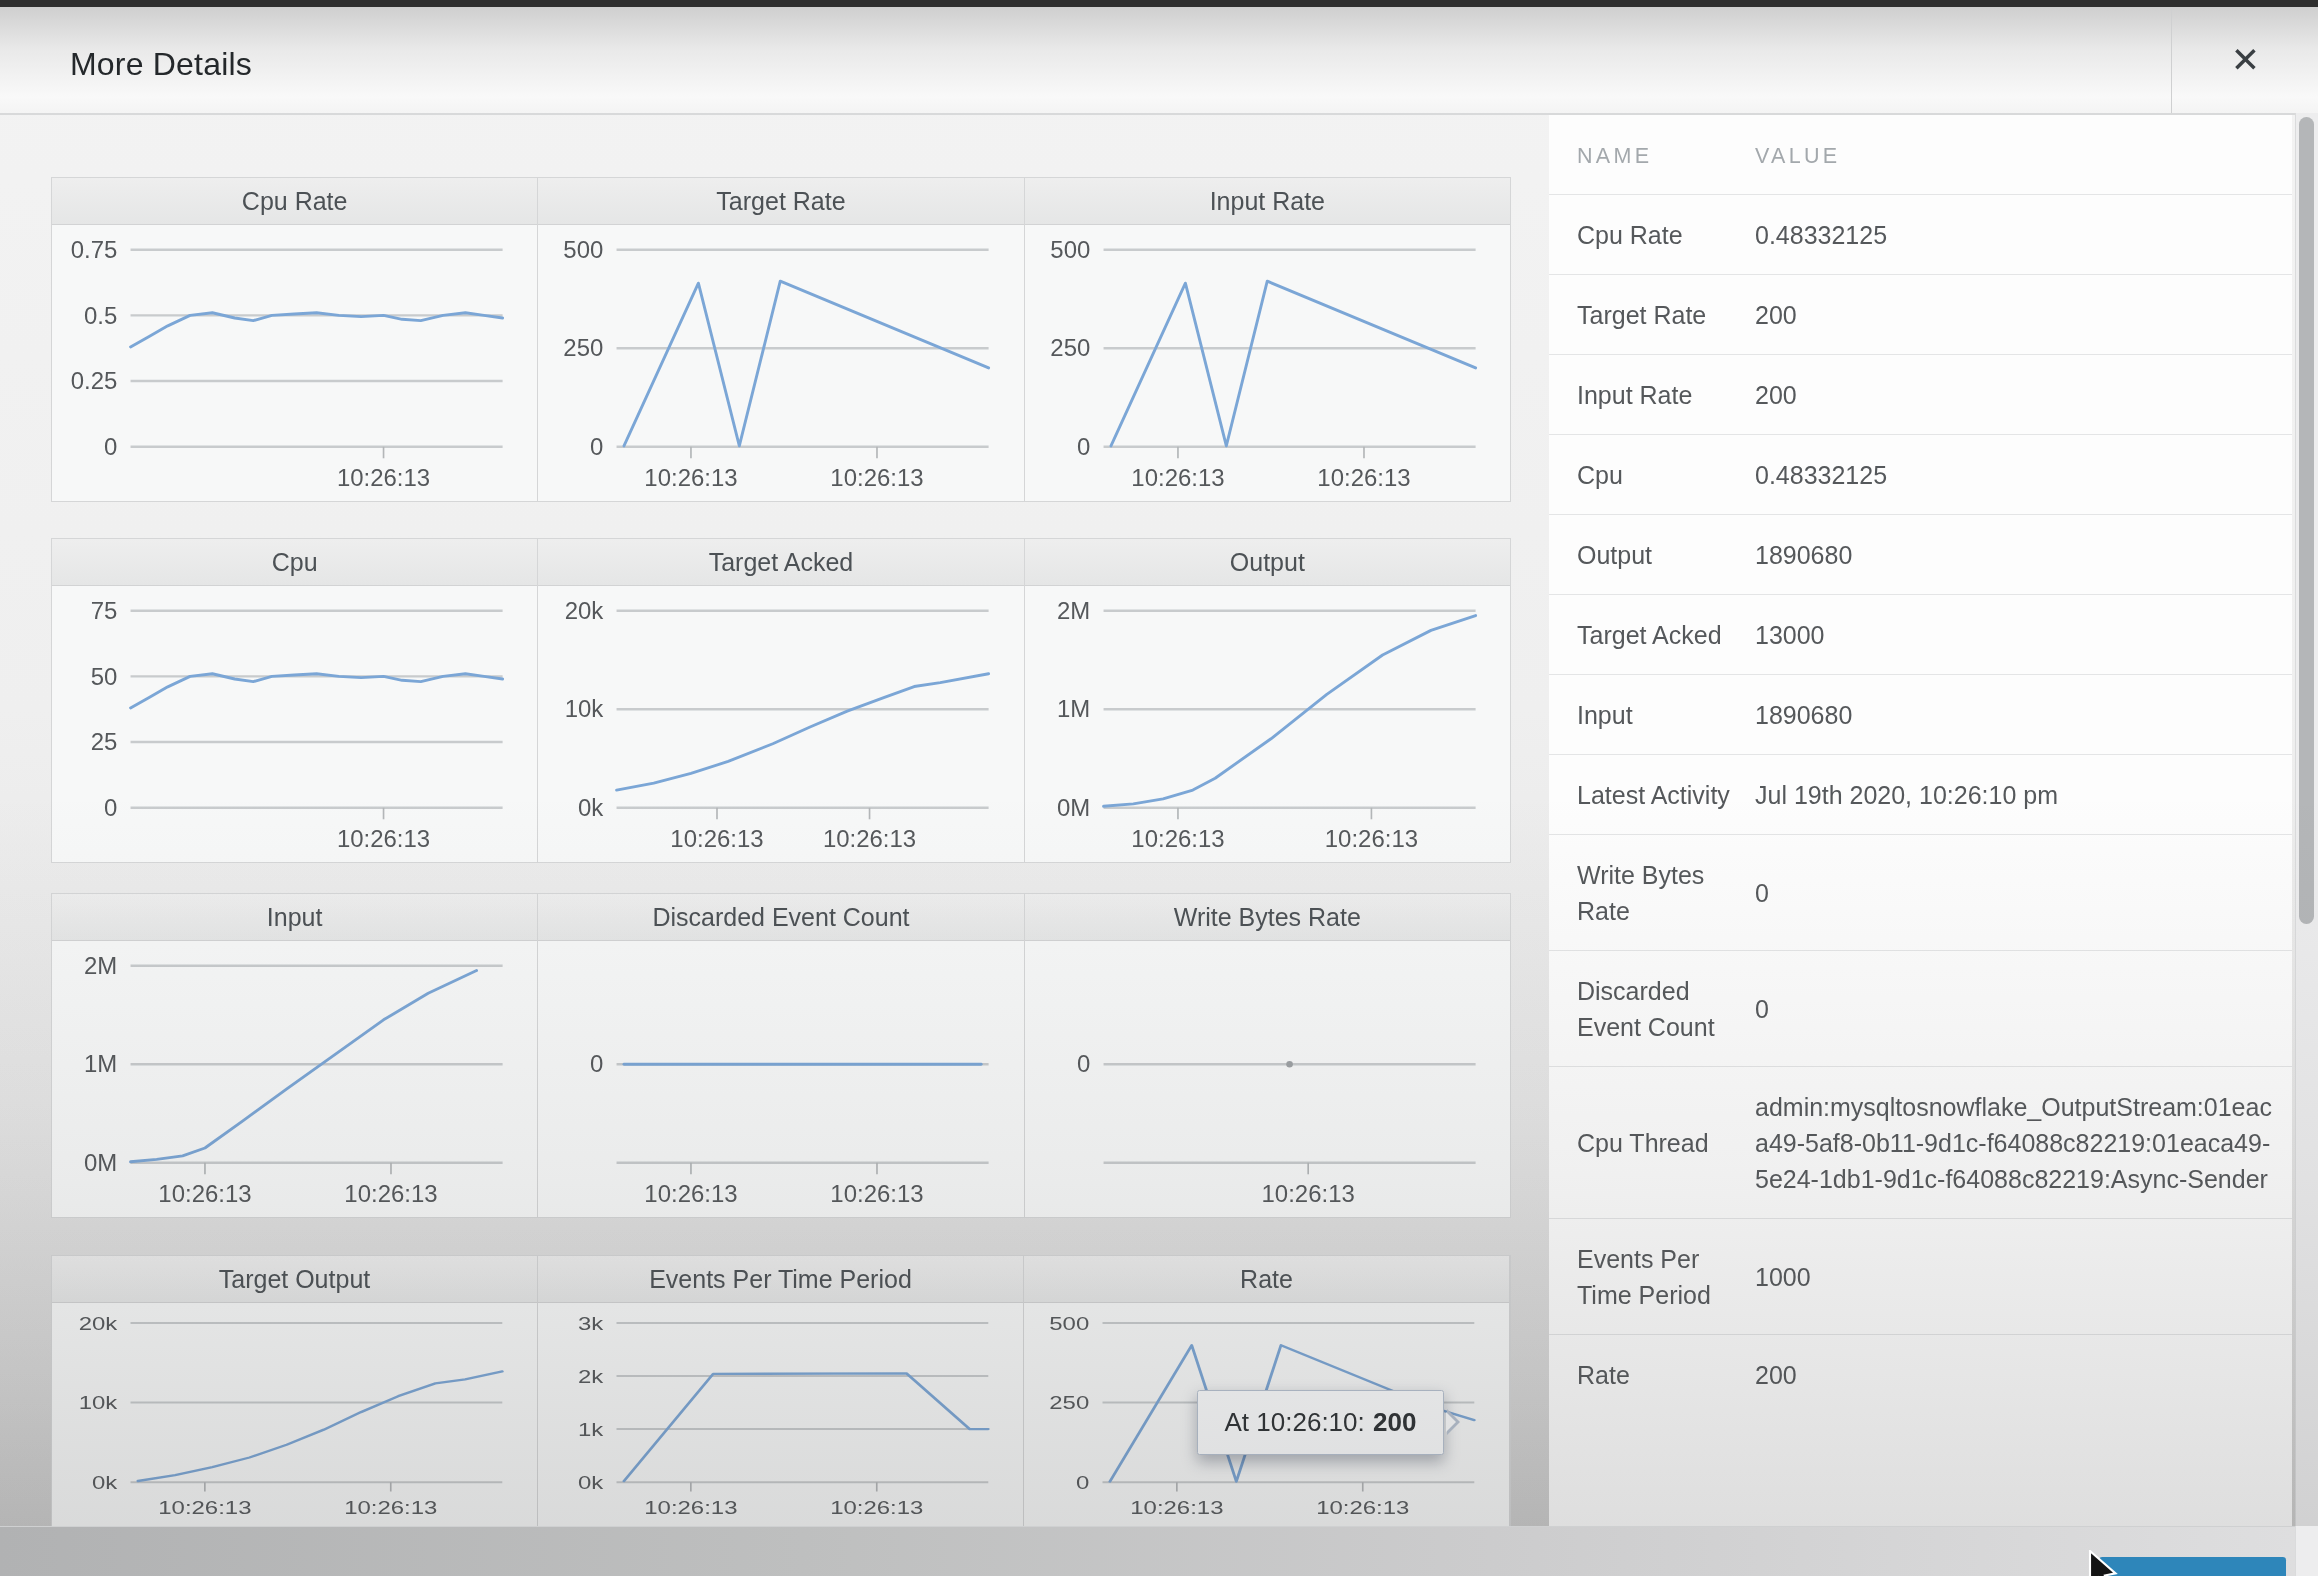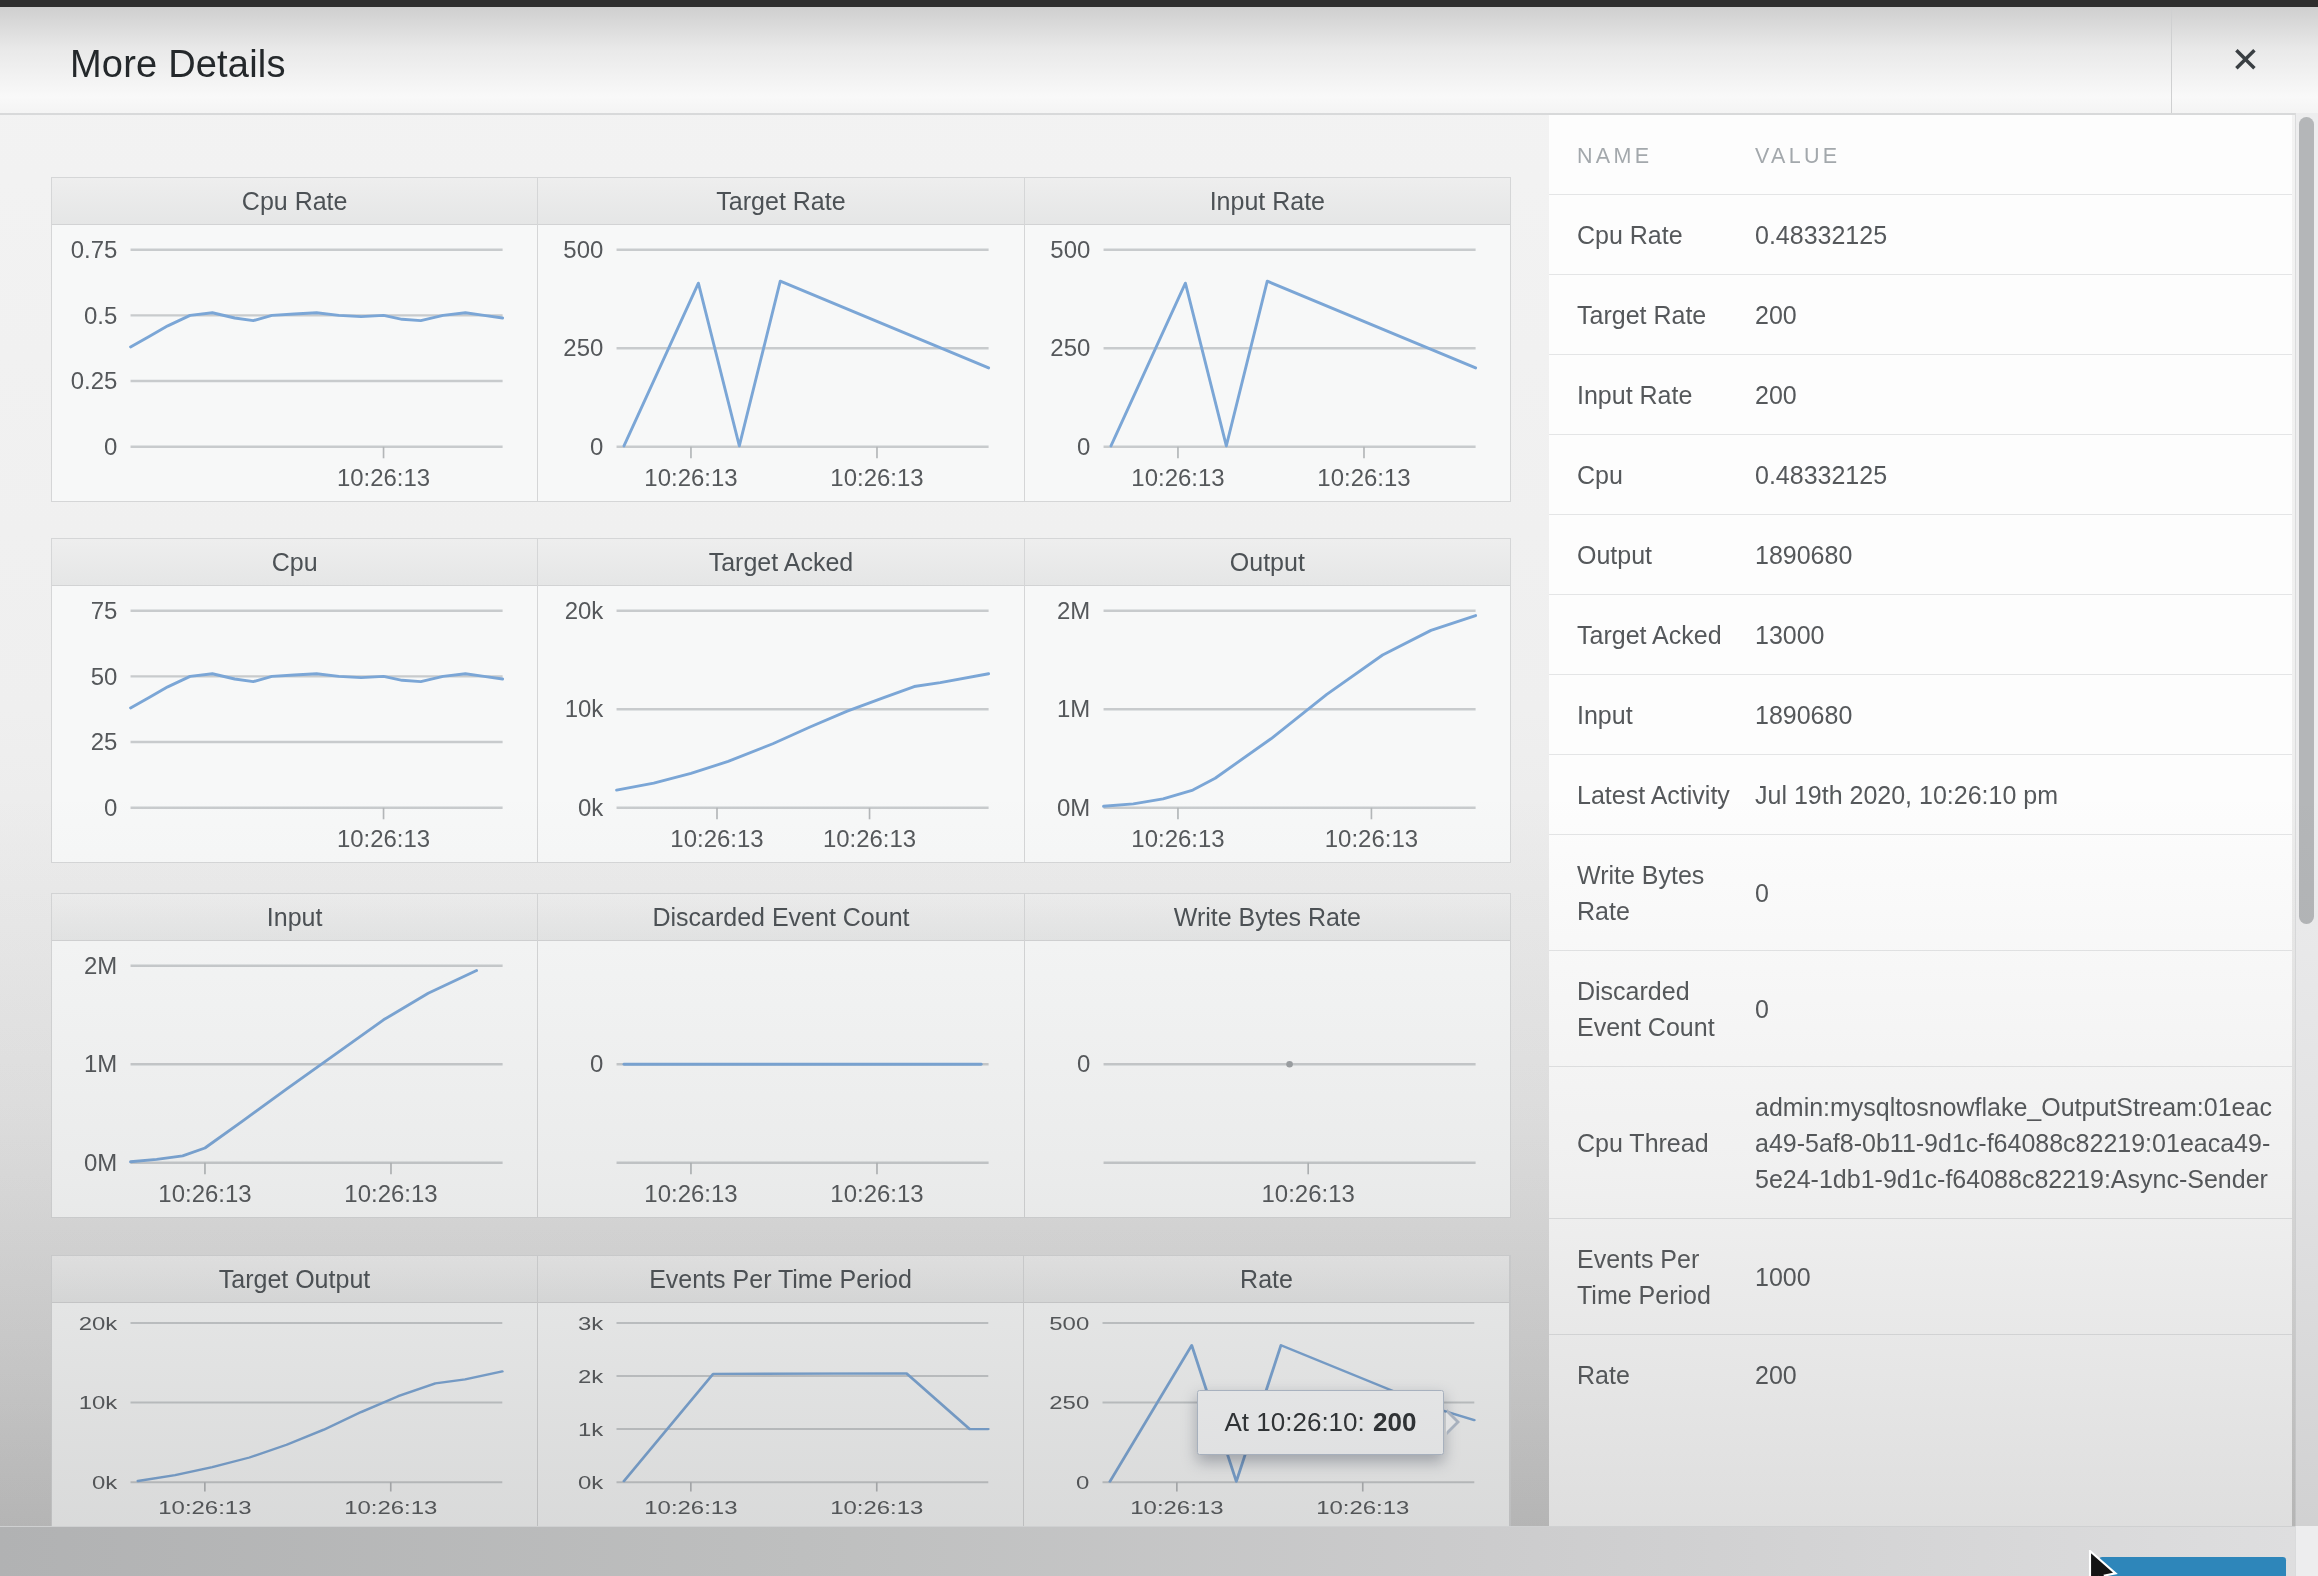--- a/index.html
+++ b/index.html
@@ -8,21 +8,21 @@
     font-family:"Liberation Sans","DejaVu Sans",sans-serif;
     background:linear-gradient(180deg,#f3f3f3 0%,#efefef 45%,#e6e6e6 70%,#d6d6d6 88%,#c7c7c7 100%);
   }
   
   .top-strip{position:absolute;left:0;top:0;width:2319px;height:6.6px;background:#2e2e2e;z-index:10;}
   
   .hdr{position:absolute;left:0;top:6.6px;width:2319px;height:106px;
     background:linear-gradient(180deg,#cfcfcf 0%,#e9e9e9 40%,#f9f9f9 85%,#f4f4f4 100%);
     border-bottom:2.5px solid #d8d9da;z-index:10;}
   .hdr-title{position:absolute;left:70px;top:0;height:116px;display:flex;align-items:center;
-    font-size:38px;color:#24282b;letter-spacing:0.2px;}
+    font-size:32px;color:#24282b;letter-spacing:0.2px;}
   .hdr-close-zone{position:absolute;right:0;top:0;width:147px;height:106px;
     border-left:1.7px solid #cfd0d1;display:flex;align-items:center;justify-content:center;cursor:pointer;}
   .hdr-close-zone span{font-size:35px;color:#3a3f43;line-height:1;}
   
   .chart-row{position:absolute;left:51px;width:1460px;display:flex;
     border:1.7px solid #d5d6d7;box-sizing:border-box;background:#f7f8f8;}
   .panel{flex:1 1 0;min-width:0;display:flex;flex-direction:column;border-right:1.7px solid #d5d6d7;}
   .panel:last-child{border-right:none;}
   .panel-h{height:46px;flex:none;background:linear-gradient(180deg,#eeeeee,#e5e6e6);
     border-bottom:1.7px solid #d2d3d4;display:flex;align-items:center;justify-content:center;}

